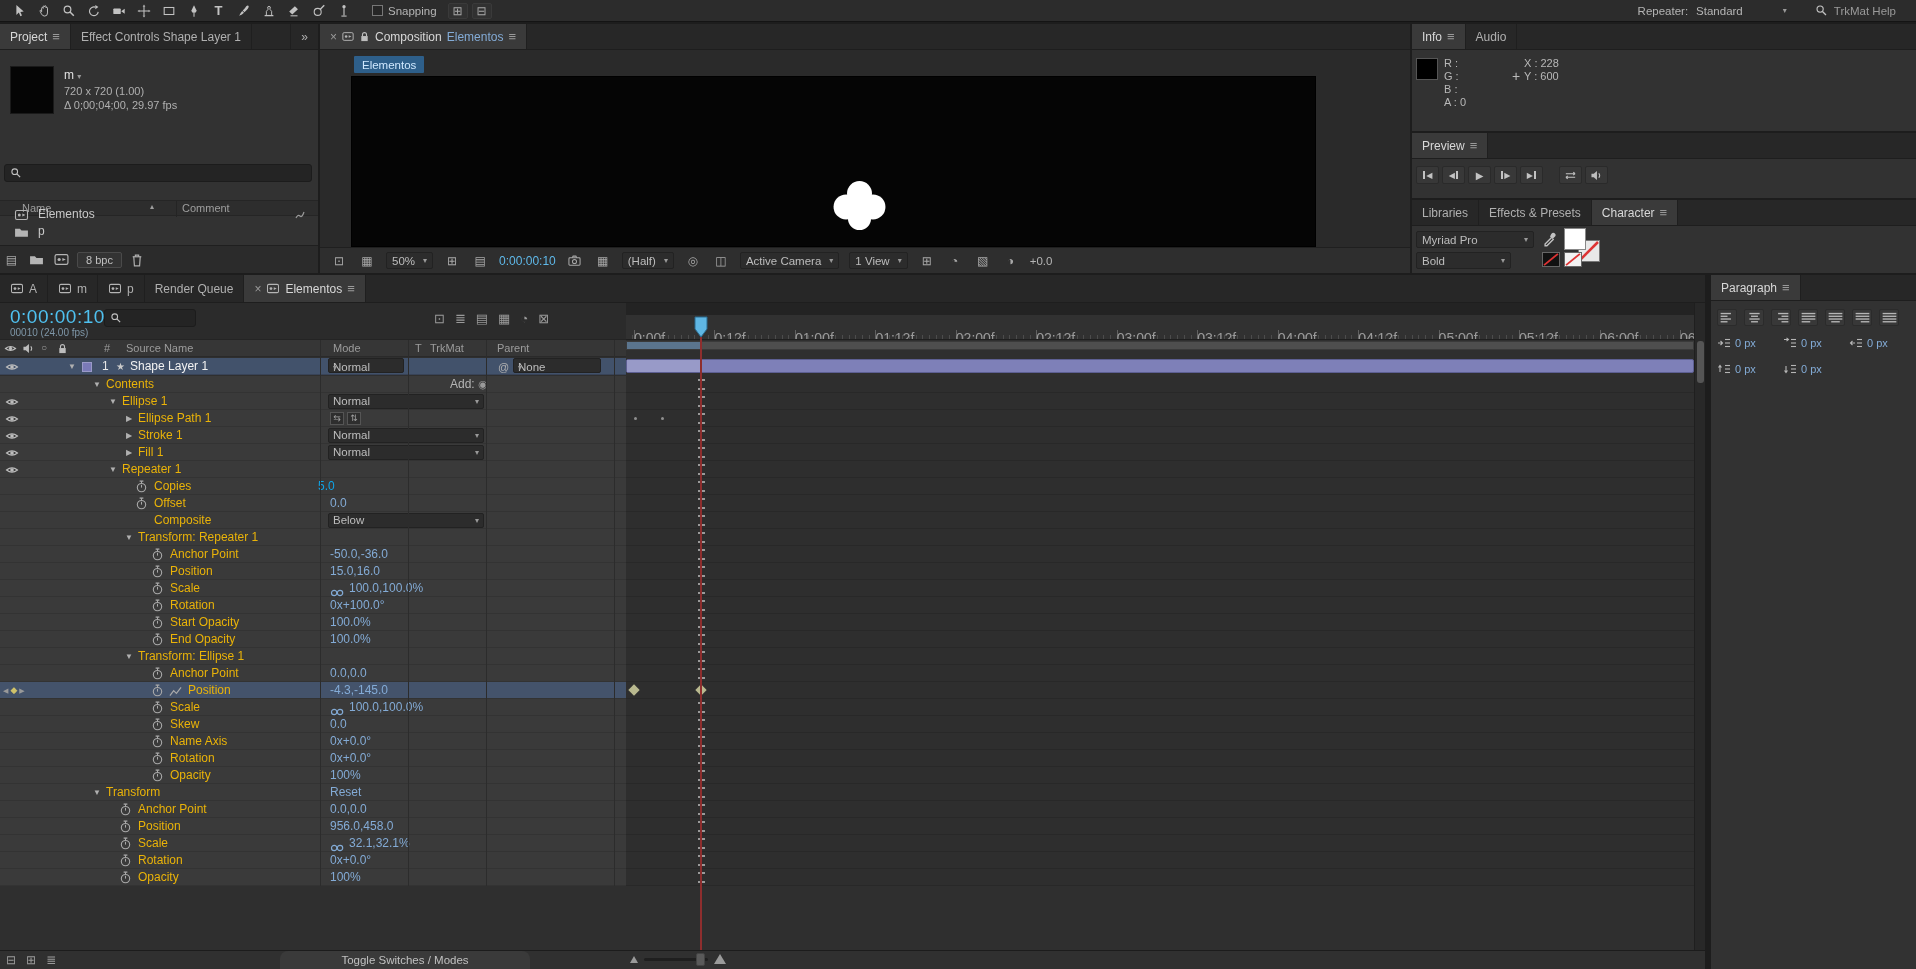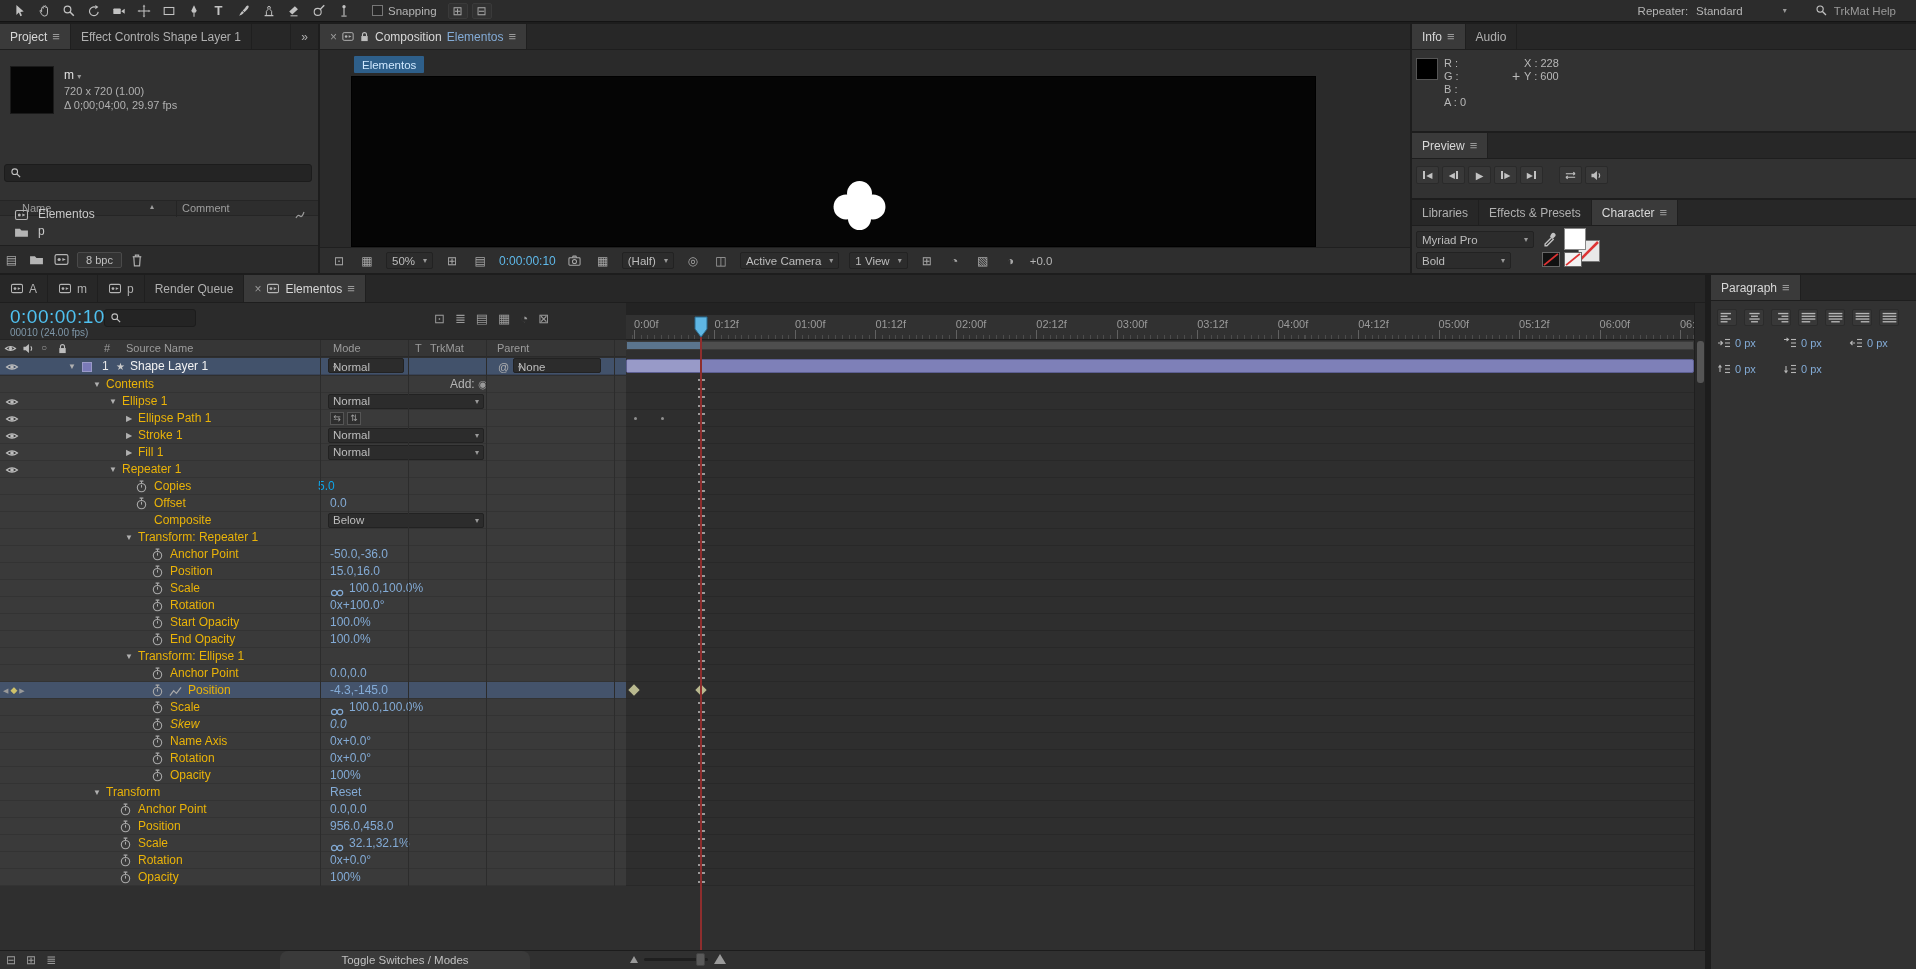--- a/index.html
+++ b/index.html
@@ -89,21 +89,21 @@
 #tl-tabbar{height:28px}
 #tl-tabbar .tab{font-size:12px}
 #tl-tabbar .tab .ic{width:14px;height:11px}
 #tl-head{position:absolute;left:0;top:28px;width:626px;height:37px;background:#2b2b2b;border-bottom:1px solid #242424}
 #tl-time{position:absolute;left:10px;top:3px;font-size:19px;color:#4fc1f0;letter-spacing:.5px}
 #tl-frameinfo{position:absolute;left:10px;top:24px;font-size:10px;color:#7f97a8}
 #tl-icons{position:absolute;left:434px;top:9px;display:flex;gap:10px}
 #tl-icons .g{font-size:13px;color:#9a9a9a}
 #track-top{position:absolute;left:626px;top:28px;width:1068px;height:12px;background:#232323}
 #ruler{position:absolute;left:626px;top:40px;width:1068px;height:25px;background:#313131;border-bottom:1px solid #1f1f1f;overflow:hidden}
-.rlabel{position:absolute;top:3px;font-size:11px;color:#9a9a9a;white-space:nowrap}
+.rlabel{position:absolute;top:15px;font-size:14px;color:#9a9a9a;white-space:nowrap}
 .tickminor{position:absolute;left:0;right:0;bottom:0;height:4px;background:repeating-linear-gradient(to right,#4c4c4c 0 1px,transparent 1px 6.705px);background-position-x:8px}
 .tickmajor{position:absolute;left:0;right:0;bottom:0;height:9px;background:repeating-linear-gradient(to right,#616161 0 1px,transparent 1px 80.46px);background-position-x:8px}
 #colhead{position:absolute;left:0;top:65px;width:626px;height:17px;background:#363636;border-bottom:1px solid #2a2a2a;font-size:11px;color:#9c9c9c}
 #colhead span{position:absolute;top:2px}
 #colhead .ic{width:13px;height:11px;top:3px}
 #workarea{position:absolute;left:626px;top:66px;width:1068px;height:9px;background:#4e4e4e;border:1px solid #3a3a3a}
 #workarea .seg{position:absolute;left:0;top:0;width:75px;height:100%;background:#5b758e}
 #layer-row{position:absolute;left:0;top:83px;width:626px;height:17px;background:#42526b;border-bottom:1px solid #384357}
 #layer-row span{position:absolute;top:0;line-height:17px}
 #layer-bar{position:absolute;left:626px;top:84px;width:1068px;height:14px;background:#7e80b8;border:1px solid #5d5f92;border-radius:2px}
@@ -1042,21 +1042,21 @@
               <path d="M6.5 1.2 V3.4" stroke="#a9a9a9" stroke-width="1.1"></path>
             </svg>
           </span>
           <span class="plabel" style="left:170px">Scale</span>
           <span class="chainic"><svg viewBox="0 0 15 8">
               <circle cx="4.2" cy="4" r="2.7" fill="none" stroke="#83abd6" stroke-width="1.2"></circle>
               <circle cx="10" cy="4" r="2.7" fill="none" stroke="#83abd6" stroke-width="1.2"></circle>
             </svg></span>
           <span class="val plabel" style="left:349px;color:#83abd6">100.0,100.0%</span>
         </div>
-        <div class="tl-row" style="top: 441px; font-style: italic;">
+        <div class="tl-row" style="top: 441px;">
           <span class="sw" style="left:151px">
             <svg viewBox="0 0 13 14">
               <circle cx="6.5" cy="8.2" r="4.5" fill="none" stroke="#a9a9a9" stroke-width="1.2"></circle>
               <path d="M6.5 8.2 V5.2" stroke="#a9a9a9" stroke-width="1.1"></path>
               <path d="M4.5 1.2 H8.5" stroke="#a9a9a9" stroke-width="1.4"></path>
               <path d="M6.5 1.2 V3.4" stroke="#a9a9a9" stroke-width="1.1"></path>
             </svg>
           </span>
           <span class="plabel" style="left:170px">Skew</span>
           <span class="val plabel" style="left:330px;color:#83abd6">0.0</span>

